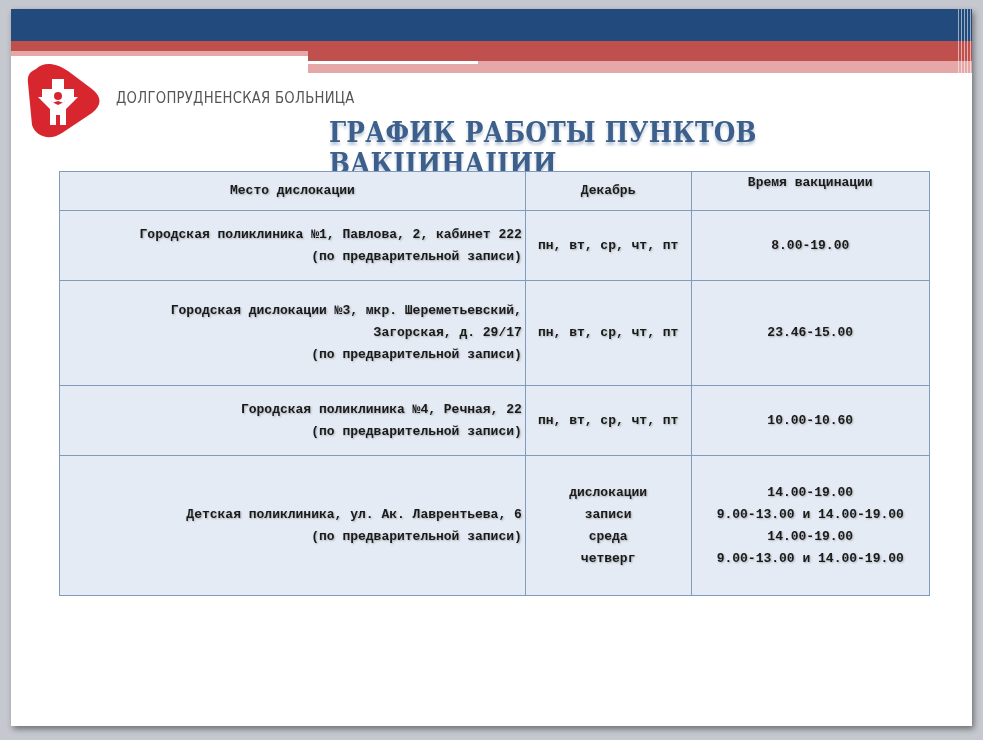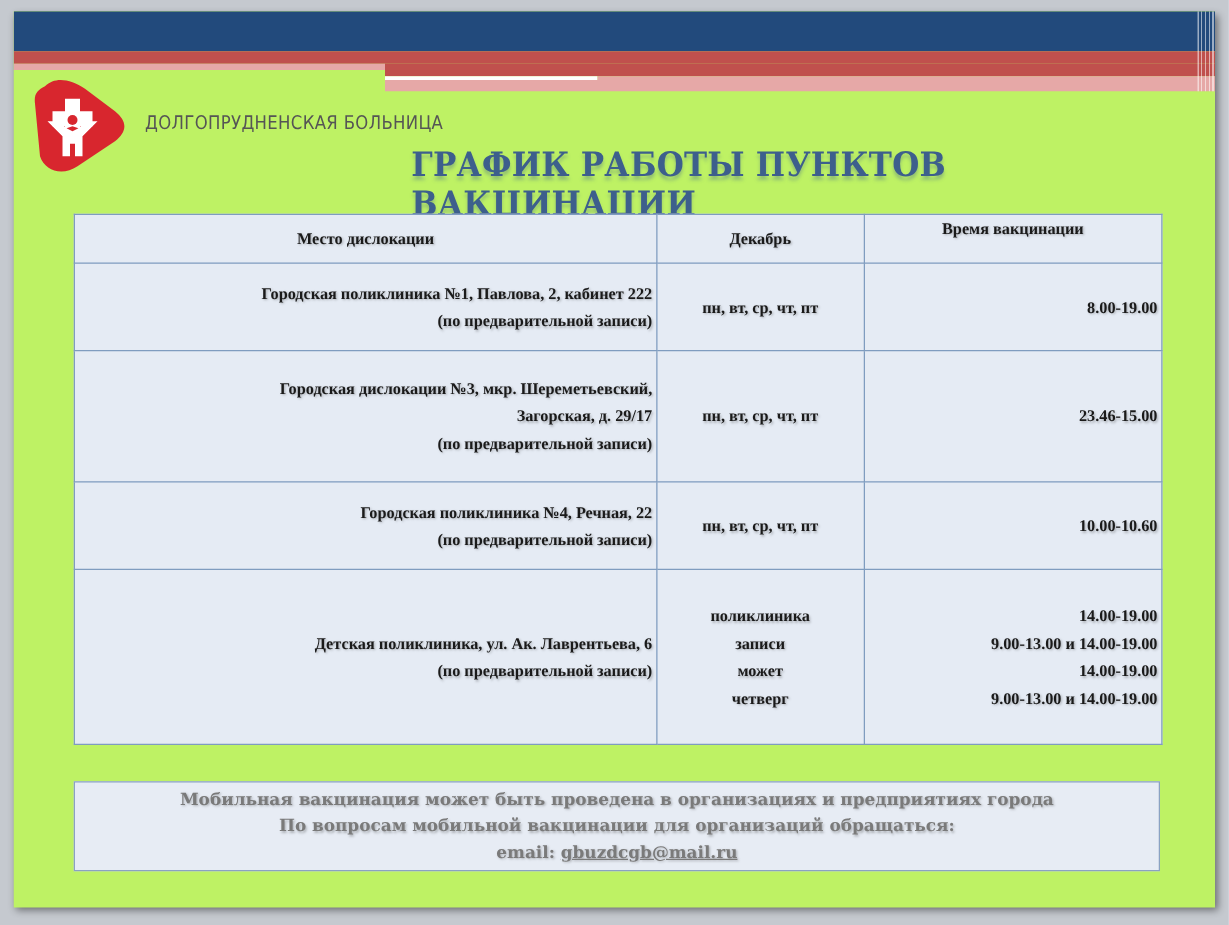--- a/index.html
+++ b/index.html
@@ -4,21 +4,21 @@
 <style>
   html, body { margin: 0; padding: 0; }
   body {
     width: 983px; height: 740px; overflow: hidden;
     background: #c5c9cf;
     font-family: "DejaVu Serif", serif;
     position: relative;
   }
   .slide {
     position: absolute; left: 11px; top: 9px; width: 961px; height: 717px;
-    background: #bef264;
+    background: #ffffff;
     box-shadow: 2px 3px 6px rgba(0,0,0,0.45);
     overflow: hidden;
   }
   .band-blue { position: absolute; left: 0; top: 0; width: 961px; height: 32px; background: #224a7c; }
   .band-red1 { position: absolute; left: 0; top: 32px; width: 961px; height: 10px; background: #c0504d; }
   .band-pink1 { position: absolute; left: 0; top: 42px; width: 297px; height: 5px; background: #e6a8a7; }
   .band-red2 { position: absolute; left: 297px; top: 42px; width: 664px; height: 10px; background: #c0504d; }
   .band-white-line { position: absolute; left: 297px; top: 52px; width: 170px; height: 3px; background: #fff; }
   .band-pink2 { position: absolute; left: 297px; top: 55px; width: 664px; height: 9px; background: #e6a8a7; }
   .band-pink2b { position: absolute; left: 467px; top: 52px; width: 494px; height: 3px; background: #e6a8a7; }
@@ -34,30 +34,30 @@
   .title {
     position: absolute; left: 318px; top: 108px;
     font-family: "DejaVu Serif", serif; font-weight: bold; font-size: 27px; color: #3d5f8c;
     letter-spacing: 0.2px; transform: scaleX(0.92); transform-origin: left center;
     text-shadow: 0 3px 3px rgba(61,95,140,0.35);
   }
 
   table.schedule {
     position: absolute; left: 48px; top: 162px; width: 871px;
     border-collapse: collapse; background: #e5ebf4;
-    font-family: Liberation Serif, serif; font-weight: bold; font-size: 13px; color: #1a1a1a;
+    font-family: Liberation Mono, monospace; font-weight: bold; font-size: 13px; color: #1a1a1a;
   }
   table.schedule td, table.schedule th {
     border: 1px solid #7f9cbf; padding: 0 3px; vertical-align: middle;
     text-shadow: 1px 1px 2px rgba(0,0,0,0.25); line-height: 22px;
   }
   table.schedule th { height: 38px; text-align: center; font-weight: bold; }
   .c1 { width: 460px; text-align: right; }
   .c2 { width: 159px; text-align: center; margin-left: 16px; }
-  .c3 { width: 232px; text-align: right; }
+  .c3 { width: 232px; text-align: center; }
   tr.r1 td { height: 69px; }
   tr.r2 td { height: 104px; }
   tr.r3 td { height: 69px; }
   tr.r4 td { height: 139px; }
   .line { display: block; }
 
   .mobile-box {
     position: absolute; left: 48px; top: 616px; width: 869px; height: 72px;
     background: #e7ecf4; border: 1px solid #8aa2c2;
     text-align: center; font-family: "DejaVu Serif", serif; font-weight: bold;
@@ -131,35 +131,28 @@
       <td class="c3">
         <span class="line">10.00-10.60</span>
       </td>
     </tr>
     <tr class="r4">
       <td class="c1">
         <span class="line">Детская поликлиника,  ул. Ак. Лаврентьева, 6</span>
         <span class="line">(по предварительной записи)</span>
       </td>
       <td class="c2">
-        <span class="line">поликлиника</span>
+        <span class="line">дислокации</span>
         <span class="line">записи</span>
-        <span class="line">может</span>
+        <span class="line">среда</span>
         <span class="line">четверг</span>
       </td>
       <td class="c3">
         <span class="line">14.00-19.00</span>
         <span class="line">9.00-13.00  и 14.00-19.00</span>
         <span class="line">14.00-19.00</span>
         <span class="line">9.00-13.00  и 14.00-19.00</span>
       </td>
     </tr>
   </tbody>
     </table>
 
-  <div class="mobile-box">
-    <span class="line">Мобильная  вакцинация может быть проведена в организациях и предприятиях города</span>
-    <span class="line">По вопросам мобильной  вакцинации для организаций обращаться:</span>
-    <span class="line">
-      <span>email: </span><a>gbuzdcgb@mail.ru</a>
-    </span>
-  </div>
 </div>
 
 </body></html>

